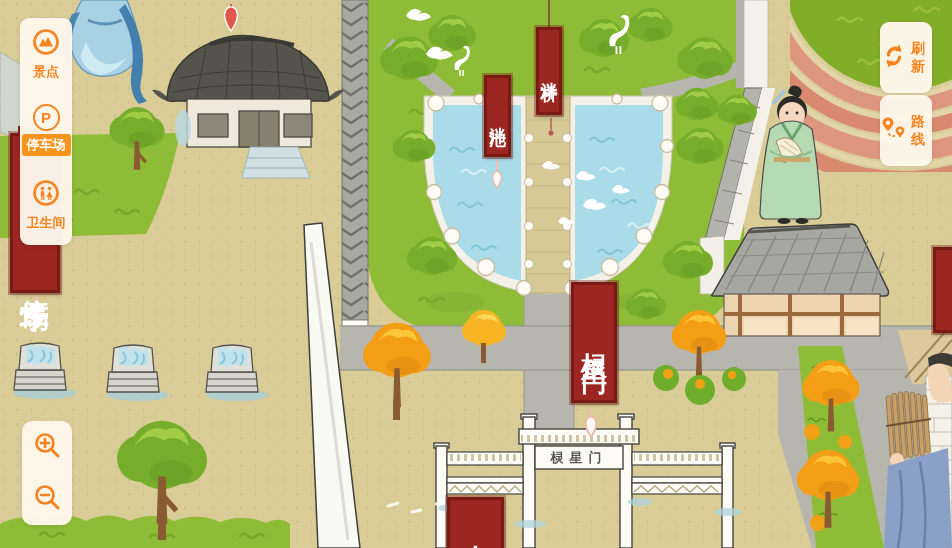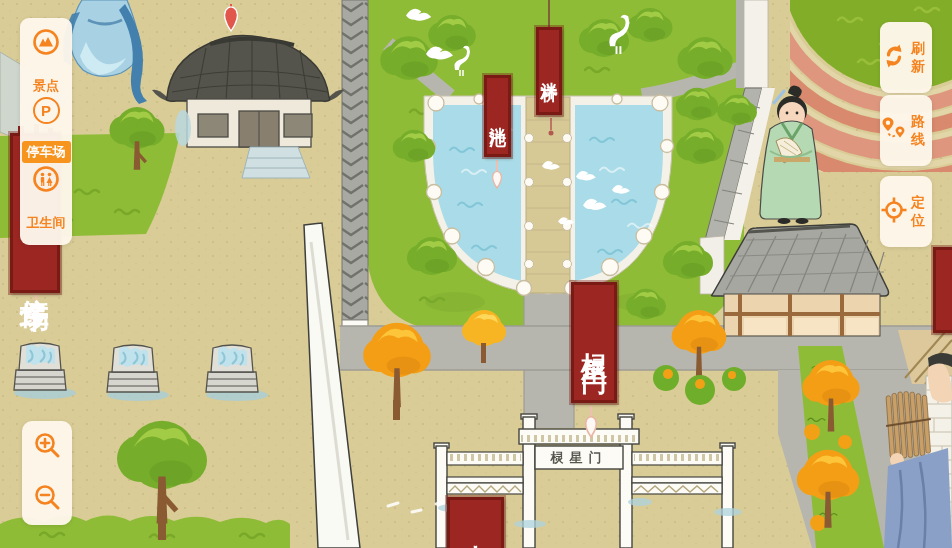--- a/index.html
+++ b/index.html
@@ -25,21 +25,21 @@
   
   .plaque-text{position:absolute;left:536px;top:447px;width:86px;height:21px;z-index:2;
     display:flex;align-items:center;justify-content:center;color:#57564e;
     font-family:"Liberation Serif",serif;font-weight:700;font-size:13px;letter-spacing:6px;}
 
   
   .left-panel{position:absolute;left:20px;top:18px;width:52px;height:227px;z-index:10;
     background:rgba(253,246,234,.97);border-radius:9px;box-shadow:0 1px 4px rgba(0,0,0,.10);
     display:flex;flex-direction:column;align-items:center;justify-content:space-between;
     padding:10px 0 13px;box-sizing:border-box;}
-  .menu-item{display:flex;flex-direction:column;align-items:center;gap:17px;cursor:pointer;}
+  .menu-item{display:flex;flex-direction:column;align-items:center;gap:3px;cursor:pointer;}
   .menu-item .lbl{color:#f5831f;font-size:13px;font-weight:600;white-space:nowrap;}
   .menu-item .lbl.sel{background:#f7941d;color:#fff;border-radius:3px;padding:2px 5px;margin:0 -8px;}
   .circleP{width:27px;height:27px;border:2.6px solid #f5831f;border-radius:50%;color:#f5831f;
     display:flex;align-items:center;justify-content:center;font-size:15px;font-weight:700;box-sizing:border-box;}
   .map-btn{position:absolute;left:880px;width:52px;height:71px;z-index:10;cursor:pointer;
     background:rgba(253,246,234,.97);border-radius:9px;box-shadow:0 1px 4px rgba(0,0,0,.10);
     display:flex;flex-direction:row;align-items:center;justify-content:center;gap:3px;}
   .map-btn .lbl{color:#f5831f;font-size:14px;font-weight:600;}
   .btn-refresh{top:22px;} .btn-route{top:95px;} .btn-locate{top:176px;}
   .zoom-panel{position:absolute;left:22px;top:421px;width:50px;height:104px;z-index:10;
@@ -576,33 +576,20 @@
     <svg width="28" height="28" viewBox="0 0 28 28">
           <path d="M8,2.5 C4.8,2.5 2.5,4.9 2.5,7.7 C2.5,10.6 8,16 8,16 C8,16 13.5,10.6 13.5,7.7 C13.5,4.9 11.2,2.5 8,2.5Z" fill="#f5831f"></path>
           <circle cx="8" cy="7.7" r="2.2" fill="#fdf6ea"></circle>
           <path d="M20,11.5 C17.5,11.5 15.6,13.4 15.6,15.6 C15.6,17.9 20,22.5 20,22.5 C20,22.5 24.4,17.9 24.4,15.6 C24.4,13.4 22.5,11.5 20,11.5Z" fill="#f5831f"></path>
           <circle cx="20" cy="15.7" r="1.8" fill="#fdf6ea"></circle>
           <path d="M8.5,18.5 Q11.5,23 15,20.5" stroke="#f5831f" stroke-width="1.8" fill="none" stroke-dasharray="2.5,2.5"></path>
         </svg>
   </span>
   <span class="lbl">路线</span>
 </div>
-<div class="map-btn btn-locate">
-  <span>
-    <svg width="28" height="28" viewBox="0 0 28 28" fill="none" stroke="#f5831f">
-          <circle cx="14" cy="14" r="7.5" stroke-width="2.6"></circle>
-          <line x1="14" y1="1.5" x2="14" y2="7" stroke-width="2.6"></line>
-          <line x1="14" y1="21" x2="14" y2="26.5" stroke-width="2.6"></line>
-          <line x1="1.5" y1="14" x2="7" y2="14" stroke-width="2.6"></line>
-          <line x1="21" y1="14" x2="26.5" y2="14" stroke-width="2.6"></line>
-          <circle cx="14" cy="14" r="2" fill="#f5831f" stroke="none"></circle>
-        </svg>
-  </span>
-  <span class="lbl">定位</span>
-</div>
 
 <div class="zoom-panel">
   <span class="zbtn">
     <span>
       <svg width="30" height="30" viewBox="0 0 30 30" fill="none" stroke="#f5831f" stroke-linecap="round">
             <circle cx="13" cy="13" r="8.5" stroke-width="2.6"></circle>
             <line x1="19.5" y1="19.5" x2="26" y2="26" stroke-width="3"></line>
             <line x1="9" y1="13" x2="17" y2="13" stroke-width="2.6"></line>
             <line x1="13" y1="9" x2="13" y2="17" stroke-width="2.6"></line>
           </svg>

